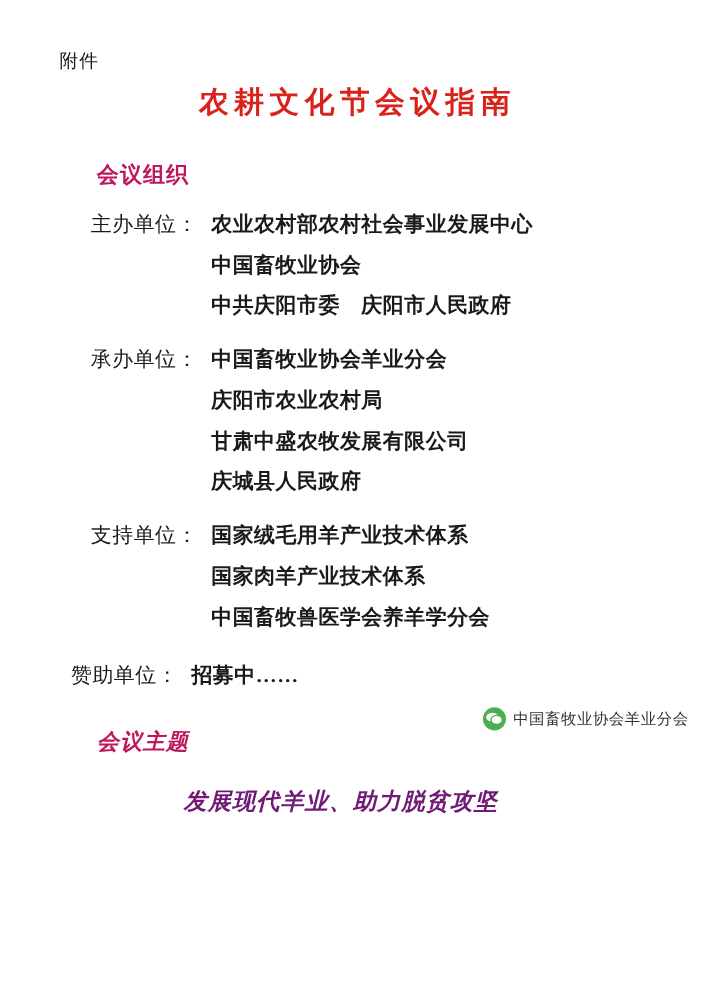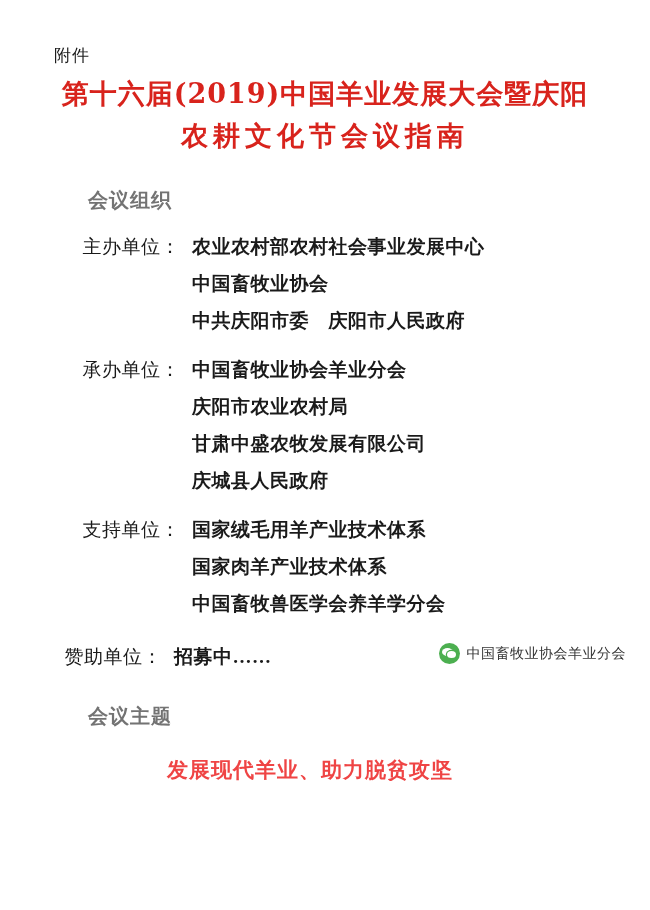--- a/index.html
+++ b/index.html
@@ -36,29 +36,30 @@
     line-height: 1.55;
     letter-spacing: 1px;
     font-family: "DejaVu Serif", "Liberation Serif", serif;
     margin: 2px 0 0 0;
   }
   .doc-title .line2 {
     display: block;
     letter-spacing: 5px;
   }
   .section-heading {
-    color: #737373;
+    color: #be185d;
     font-weight: bold;
     font-size: 20px;
     letter-spacing: 1px;
     margin: 30px 0 14px 42px;
   }
   .section-heading.theme {
     margin-top: 28px;
     margin-bottom: 18px;
+    font-style: italic;
   }
   .org-block {
     margin: 0 0 0 0;
   }
   .org-group {
     display: flex;
     align-items: flex-start;
     margin-bottom: 12px;
   }
   .org-label {
@@ -91,22 +92,23 @@
   .sponsor-row .org-label {
     width: 122px;
     flex: 0 0 122px;
   }
   .theme-lines {
     text-align: center;
     font-size: 21px;
     font-weight: bold;
     line-height: 2.15;
     letter-spacing: 1px;
-    color: #ef4444;
+    color: #701a75;
     margin-right: 30px;
+    font-style: italic;
   }
   .footer-badge {
     position: absolute;
     right: 24px;
     bottom: 26px;
     display: flex;
     align-items: center;
     gap: 7px;
   }
   .wechat-icon {
@@ -145,21 +147,20 @@
   }
 </style>
 </head>
 <body>
 
 <div class="page">
 
   <div class="attachment-label">附件</div>
 
   <div class="doc-title">
-    <span class="line1">第十六届(2019)中国羊业发展大会暨庆阳</span>
     <span class="line2">农耕文化节会议指南</span>
   </div>
 
   <div class="section-heading">会议组织</div>
 
   <div class="org-block">
 
     <div class="org-group">
       <div class="org-label">主办单位：</div>
       <div class="org-values">

